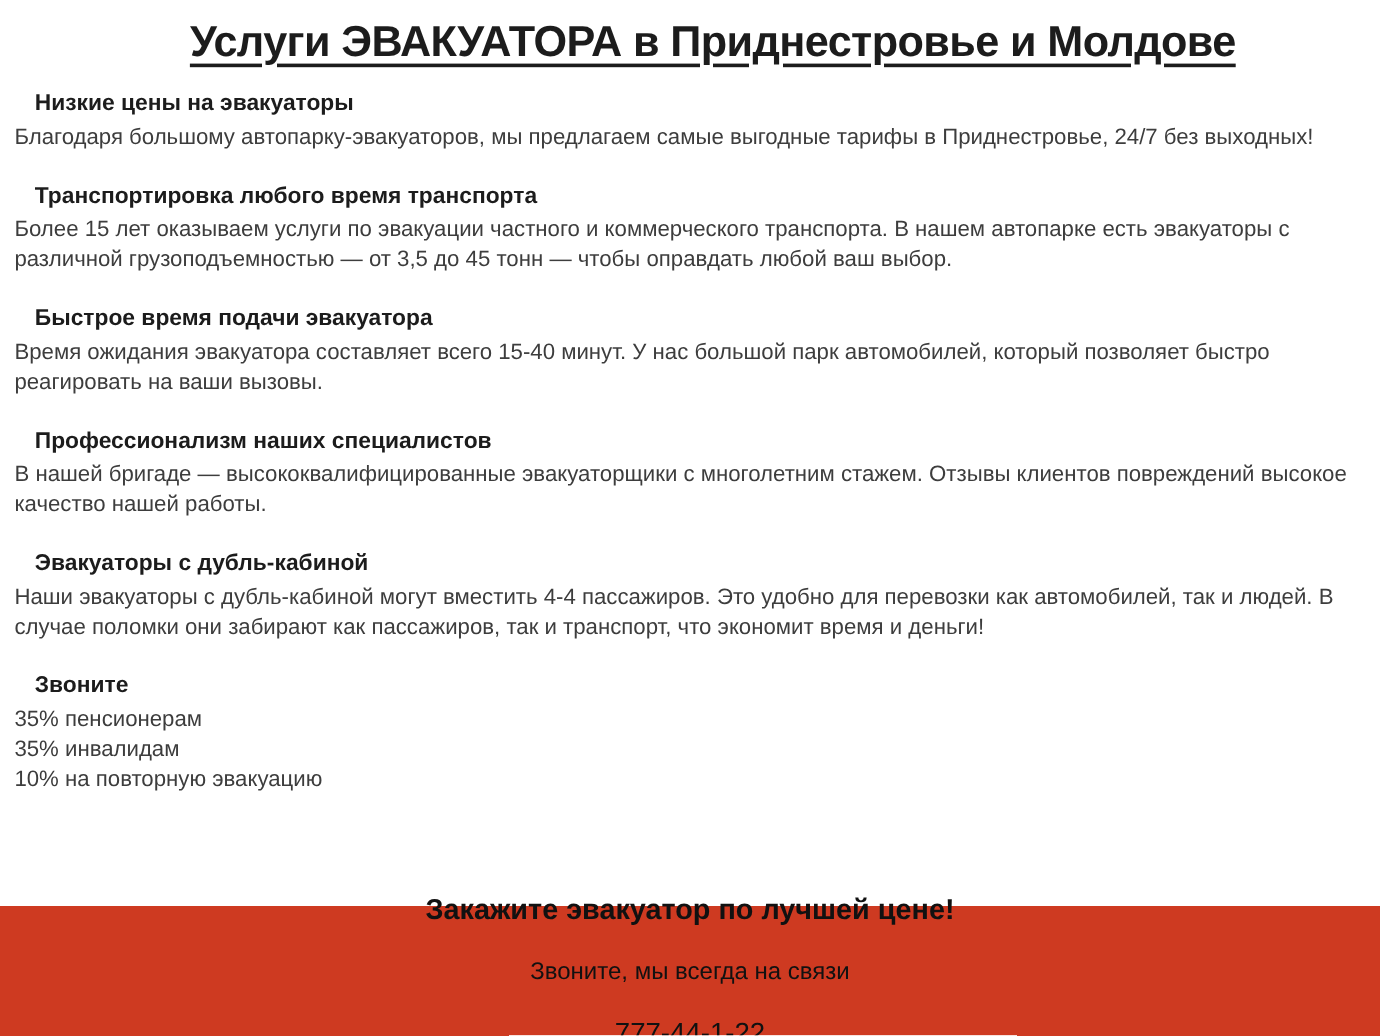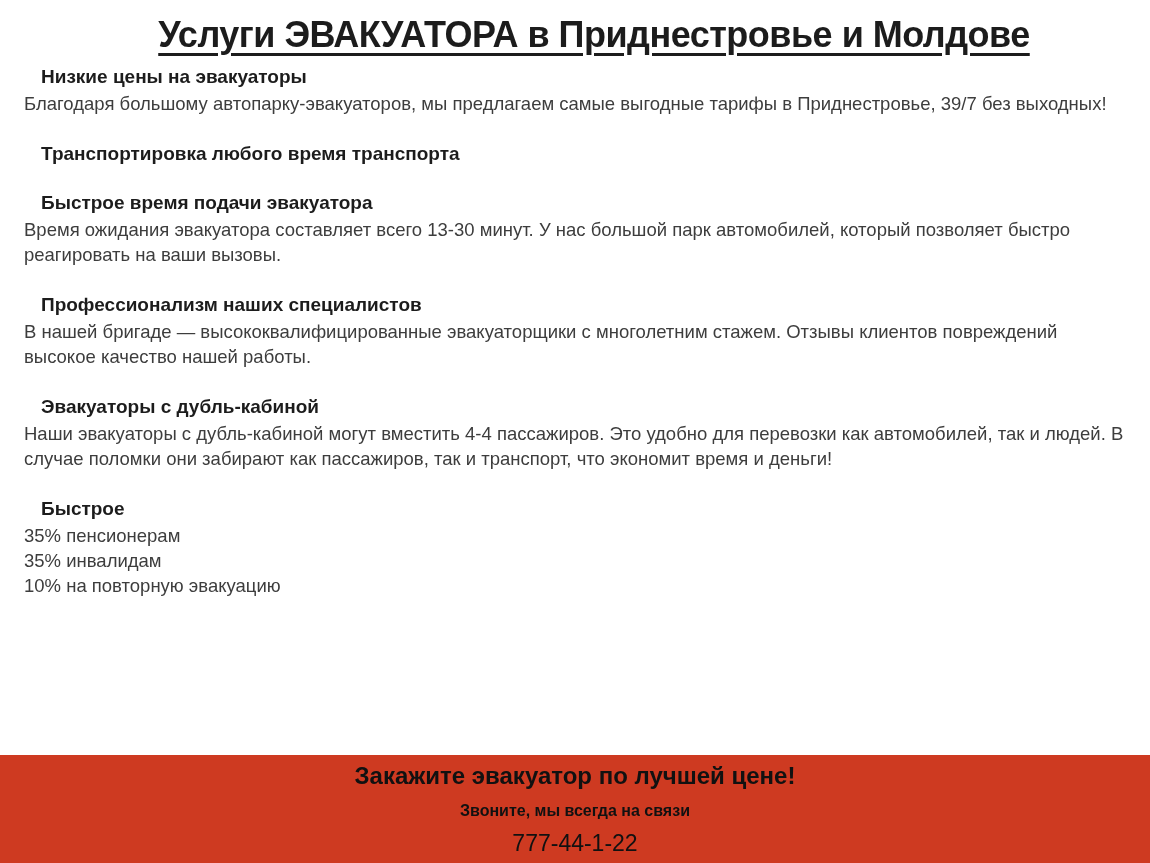--- a/index.html
+++ b/index.html
@@ -25,22 +25,22 @@
     font-size:36px;
     font-weight:700;
     letter-spacing:-0.5px;
     color:var(--heading-color);
     text-decoration:underline;
     text-decoration-thickness:3px;
     text-underline-offset:6px;
     margin-left:38px;
   }
   .content{
-    padding:0 24px;
-    margin-top:10px;
+    padding:0 12px;
+    margin-top:20px;
   }
   .sec{
     margin-bottom:27px;
   }
   .sec-heading{
     font-size:19px;
     font-weight:700;
     color:var(--heading-color);
     margin:0 0 3px 17px;
     line-height:22px;
@@ -56,31 +56,31 @@
     left:0;
     bottom:0;
     width:100%;
     height:108px;
     background:var(--footer-red);
     display:flex;
     flex-direction:column;
     justify-content:center;
     align-items:center;
     text-align:center;
-    gap:1px;
+    gap:18px;
   }
   .footer-headline{
     font-size:24px;
     font-weight:700;
     color:var(--footer-text);
     line-height:34px;
   }
   .footer-subline{
-    font-size:16px;
-    font-weight:700;
+    font-size:20px;
+    font-weight:400;
     color:var(--footer-text);
     line-height:33px;
   }
   .footer-phone{
     font-size:23px;
     font-weight:400;
     color:var(--footer-text);
     line-height:31px;
   }
 </style>
@@ -88,45 +88,46 @@
 <body>
 
 <div class="page">
 
   <h1 class="title">Услуги ЭВАКУАТОРА в Приднестровье и Молдове</h1>
 
   <div class="content">
 
     <section class="sec">
       <h2 class="sec-heading">Низкие цены на эвакуаторы</h2>
-      <p class="sec-body">Благодаря большому автопарку-эвакуаторов, мы предлагаем самые выгодные тарифы в Приднестровье, 39/7 без выходных!</p>
+      <p class="sec-body">Благодаря большому автопарку-эвакуаторов, мы предлагаем самые выгодные тарифы в Приднестровье, 24/7 без выходных!</p>
     </section>
 
     <section class="sec">
       <h2 class="sec-heading">Транспортировка любого время транспорта</h2>
+      <p class="sec-body">Более 15 лет оказываем услуги по эвакуации частного и коммерческого транспорта. В нашем автопарке есть эвакуаторы с различной грузоподъемностью — от 3,5 до 45 тонн — чтобы оправдать любой ваш выбор.</p>
     </section>
 
     <section class="sec">
       <h2 class="sec-heading">Быстрое время подачи эвакуатора</h2>
-      <p class="sec-body">Время ожидания эвакуатора составляет всего 13-30 минут. У нас большой парк автомобилей, который позволяет быстро реагировать на ваши вызовы.</p>
+      <p class="sec-body">Время ожидания эвакуатора составляет всего 15-40 минут. У нас большой парк автомобилей, который позволяет быстро реагировать на ваши вызовы.</p>
     </section>
 
 
     <section class="sec">
       <h2 class="sec-heading">Профессионализм наших специалистов</h2>
       <p class="sec-body">В нашей бригаде — высококвалифицированные эвакуаторщики с многолетним стажем. Отзывы клиентов повреждений высокое качество нашей работы.</p>
     </section>
 
     <section class="sec">
       <h2 class="sec-heading">Эвакуаторы с дубль-кабиной</h2>
       <p class="sec-body">Наши эвакуаторы с дубль-кабиной могут вместить 4-4 пассажиров. Это удобно для перевозки как автомобилей, так и людей. В случае поломки они забирают как пассажиров, так и транспорт, что экономит время и деньги!</p>
     </section>
 
     <section class="sec">
-      <h2 class="sec-heading">Быстрое</h2>
+      <h2 class="sec-heading">Звоните</h2>
       <p class="sec-body">35% пенсионерам</p>
       <p class="sec-body">35% инвалидам</p>
       <p class="sec-body">10% на повторную эвакуацию</p>
     </section>
 
   </div>
 
   <footer class="footer">
     <div class="footer-headline">Закажите эвакуатор по лучшей цене!</div>
     <div class="footer-subline">Звоните, мы всегда на связи</div>

